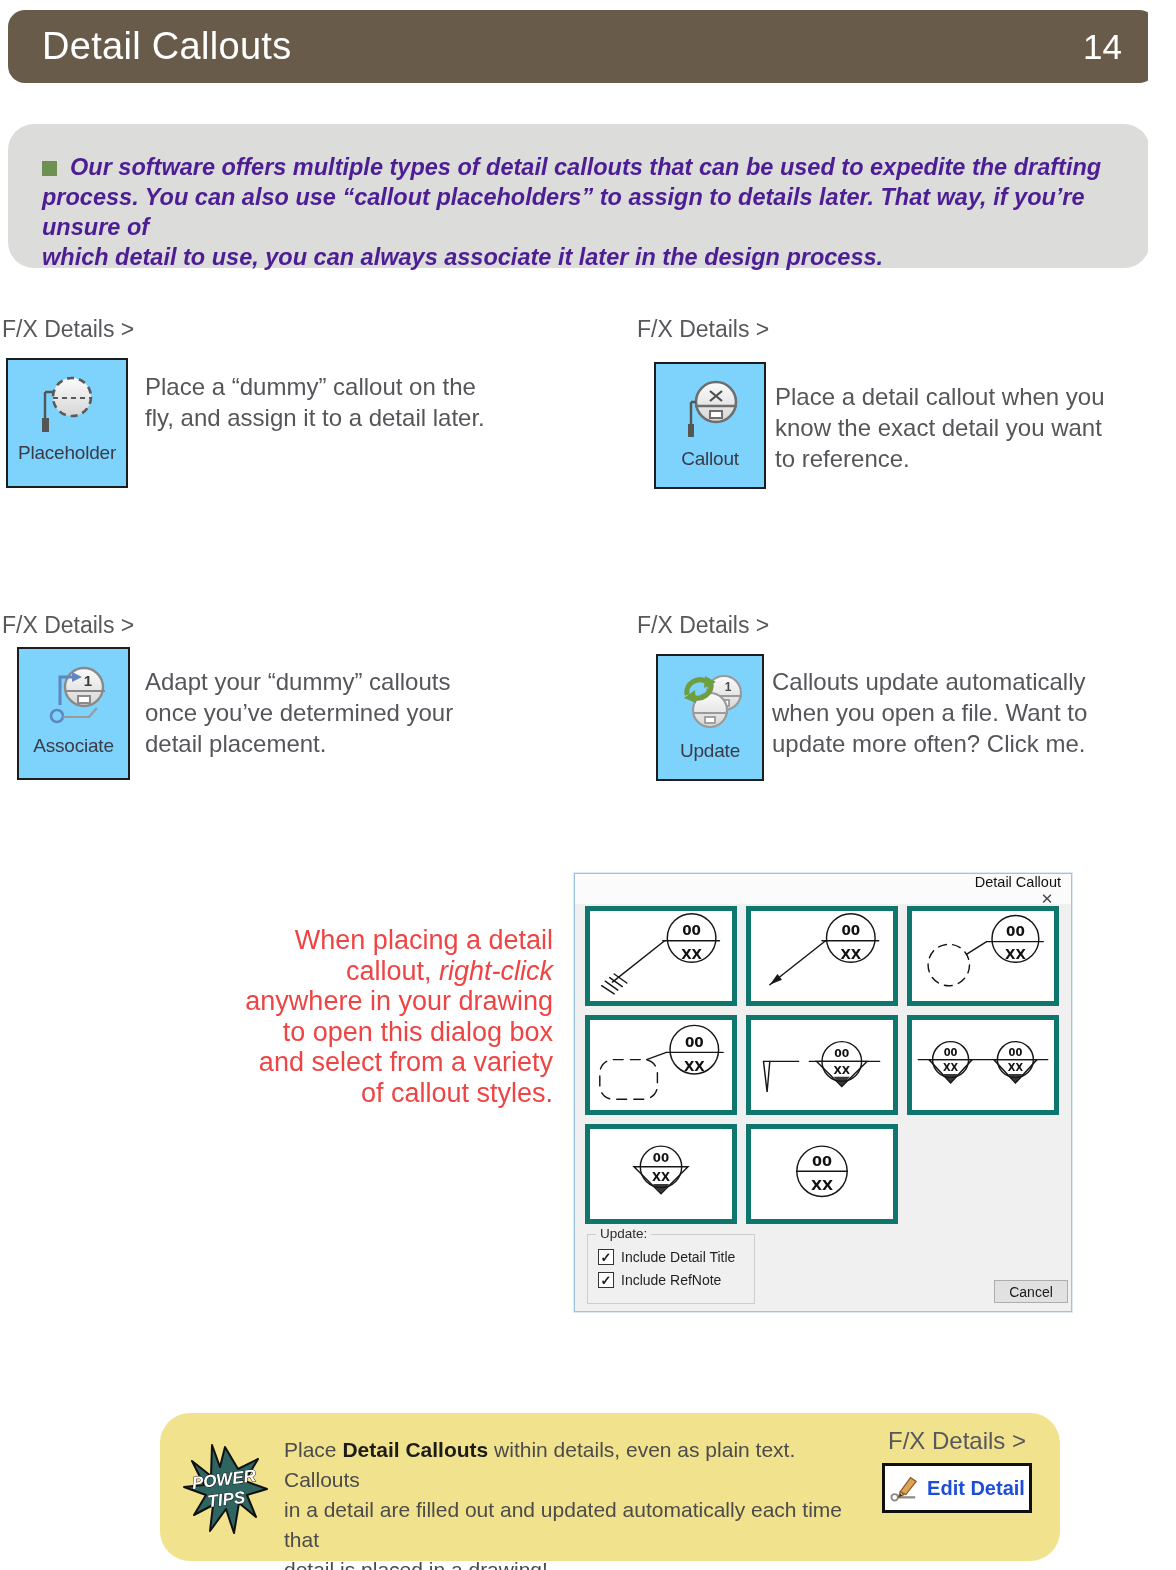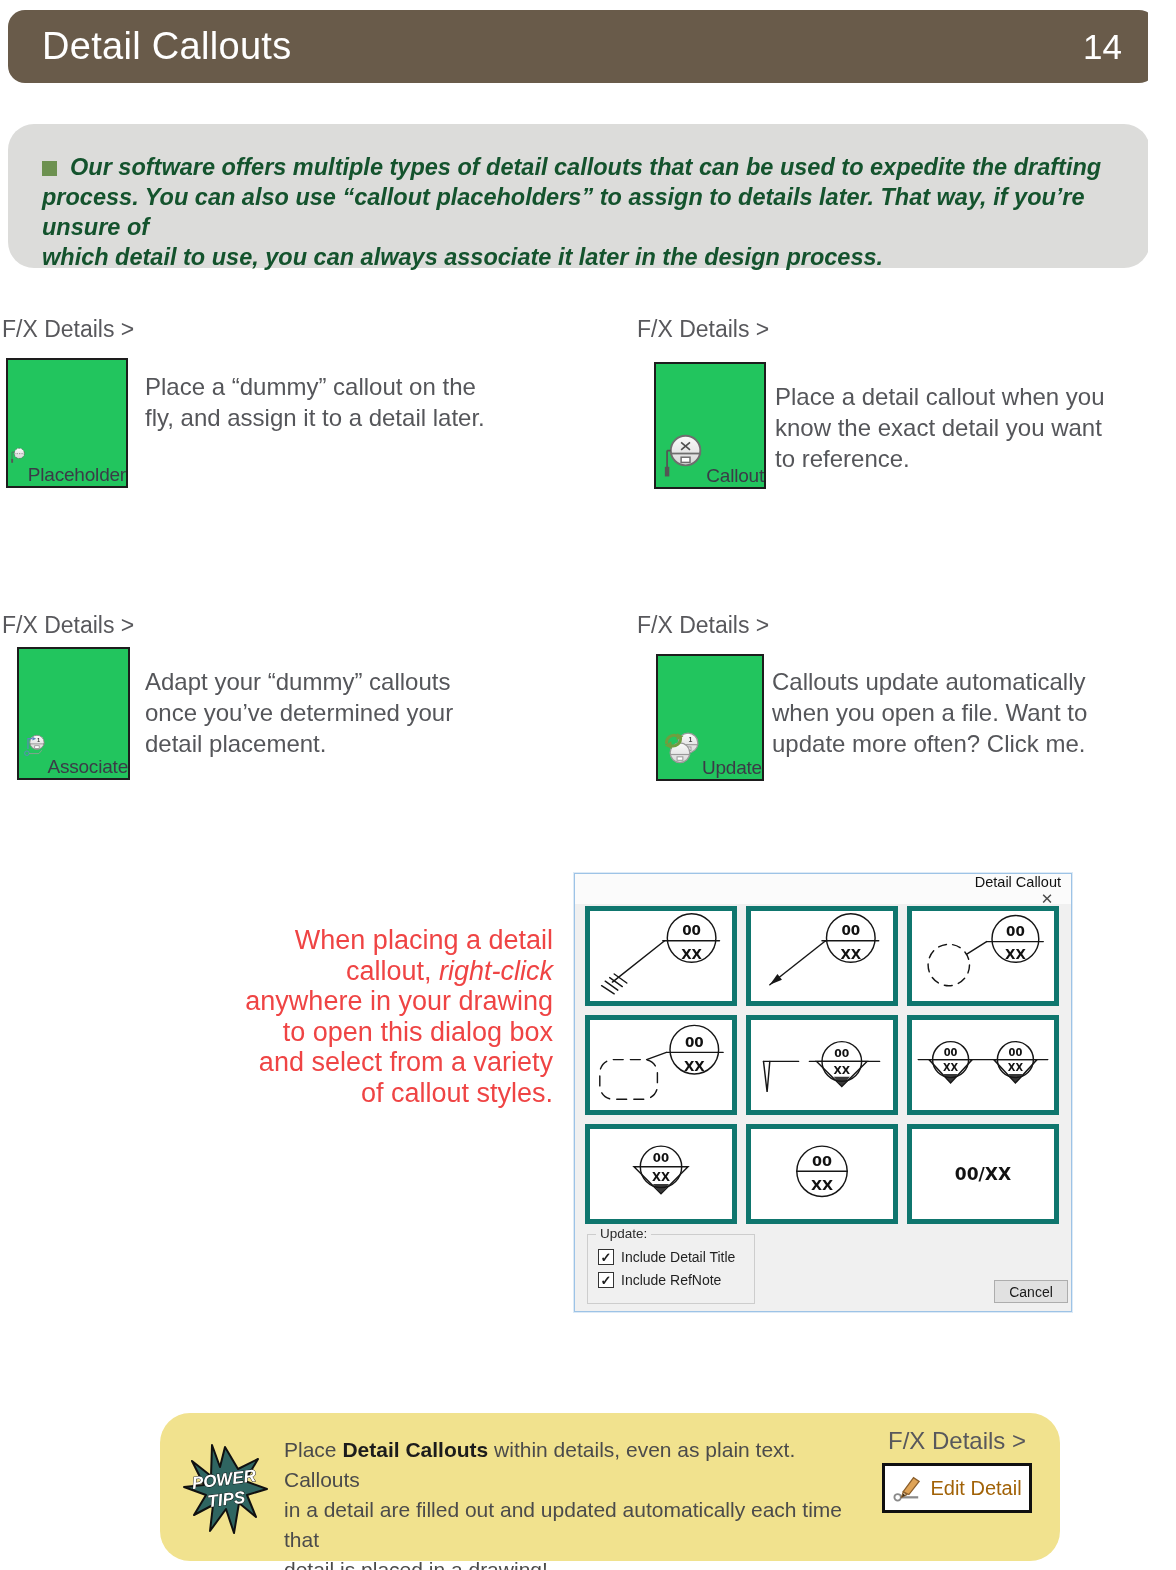--- a/index.html
+++ b/index.html
@@ -10,28 +10,28 @@
   .header{position:absolute;left:8px;top:10px;width:1148px;height:73px;background:#695b4a;
           border-radius:17px;display:flex;align-items:center;justify-content:space-between;
           padding:0 34px;box-sizing:border-box;color:#fff;}
   .header .title{font-size:38px;font-weight:400;letter-spacing:.3px;}
   .header .num{font-size:35px;font-weight:400;}
 
   
   .intro{position:absolute;left:8px;top:124px;width:1142px;height:144px;background:#dcdcda;
          border-radius:26px;box-sizing:border-box;padding:28px 40px 0 34px;}
   .intro p{margin:0;font-size:23.5px;line-height:30px;font-weight:700;font-style:italic;
-           color:#14532d;white-space:pre-line;}
+           color:#4c1d95;white-space:pre-line;}
   .bullet{display:inline-block;width:15px;height:15px;background:#6d9150;margin-right:13px;
           transform:translateY(1px);}
 
   
   .fx-label{position:absolute;font-size:23px;color:#58585c;}
-  .tool-box{position:absolute;background:#22c55e;border:2.5px solid #1d1d1d;box-sizing:border-box;
-            display:flex;flex-direction:row;align-items:flex-end;padding-top:12px;}
+  .tool-box{position:absolute;background:#7dd3fc;border:2.5px solid #1d1d1d;box-sizing:border-box;
+            display:flex;flex-direction:column;align-items:center;padding-top:12px;}
   .tool-label{font-size:19px;color:#3b3b47;margin-top:8px;letter-spacing:-.2px;}
   .desc{position:absolute;font-size:24px;line-height:31px;color:#55565a;white-space:pre-line;}
 
   
   .caption{position:absolute;left:233px;top:925px;width:320px;text-align:right;font-size:27px;
            line-height:30.5px;color:#ef4444;white-space:pre-line;}
   .caption .it{font-style:italic;}
 
   
   .dialog{position:absolute;left:574px;top:873px;width:498px;height:439px;background:#f0f0f0;
@@ -67,21 +67,21 @@
   .tip{position:absolute;left:160px;top:1413px;width:900px;height:148px;background:#f1e28e;
        border-radius:30px;}
   .tip-badge{position:absolute;left:22px;top:26px;width:86px;height:100px;}
   .tip-text{position:absolute;left:124px;top:22px;width:586px;font-size:21px;line-height:30px;
             color:#4b4b4b;white-space:pre-line;}
   .tip-text b{color:#1c1c1c;}
   .tip-fx{position:absolute;left:728px;top:14px;font-size:24px;color:#58585c;}
   .btn-edit{position:absolute;left:722px;top:50px;width:150px;height:50px;background:#fff;
             border:3px solid #101010;box-sizing:border-box;display:flex;align-items:center;
             justify-content:center;gap:8px;}
-  .btn-edit .lbl{font-size:20px;font-weight:normal;color:#a16207;}
+  .btn-edit .lbl{font-size:20px;font-weight:bold;color:#1d4ed8;}
 </style>
 </head>
 <body>
 
 <div id="page">
 
   <div class="header">
     <span class="title">Detail Callouts</span>
     <span class="num">14</span>
   </div>
@@ -268,25 +268,20 @@
 
       <div class="cell">
         <svg viewBox="0 0 152 100">
           <circle class="ln" cx="76" cy="47" r="28"></circle>
           <line class="ln" x1="48" y1="47" x2="104" y2="47"></line>
           <text class="ct" x="76" y="41" font-size="16">00</text>
           <text class="ct" x="76" y="68" font-size="16">XX</text>
         </svg>
       </div>
 
-      <div class="cell">
-        <svg viewBox="0 0 152 100">
-          <text class="ct" x="76" y="57" font-size="19">00/XX</text>
-        </svg>
-      </div>
 
     </div>
 
     <div class="groupbox">
       <span class="legend">Update:</span>
       <div class="cbrow">
         <span class="cb checked">
             <span class="mark">✓</span>
           </span>
         <span class="cblabel">Include Detail Title</span>

